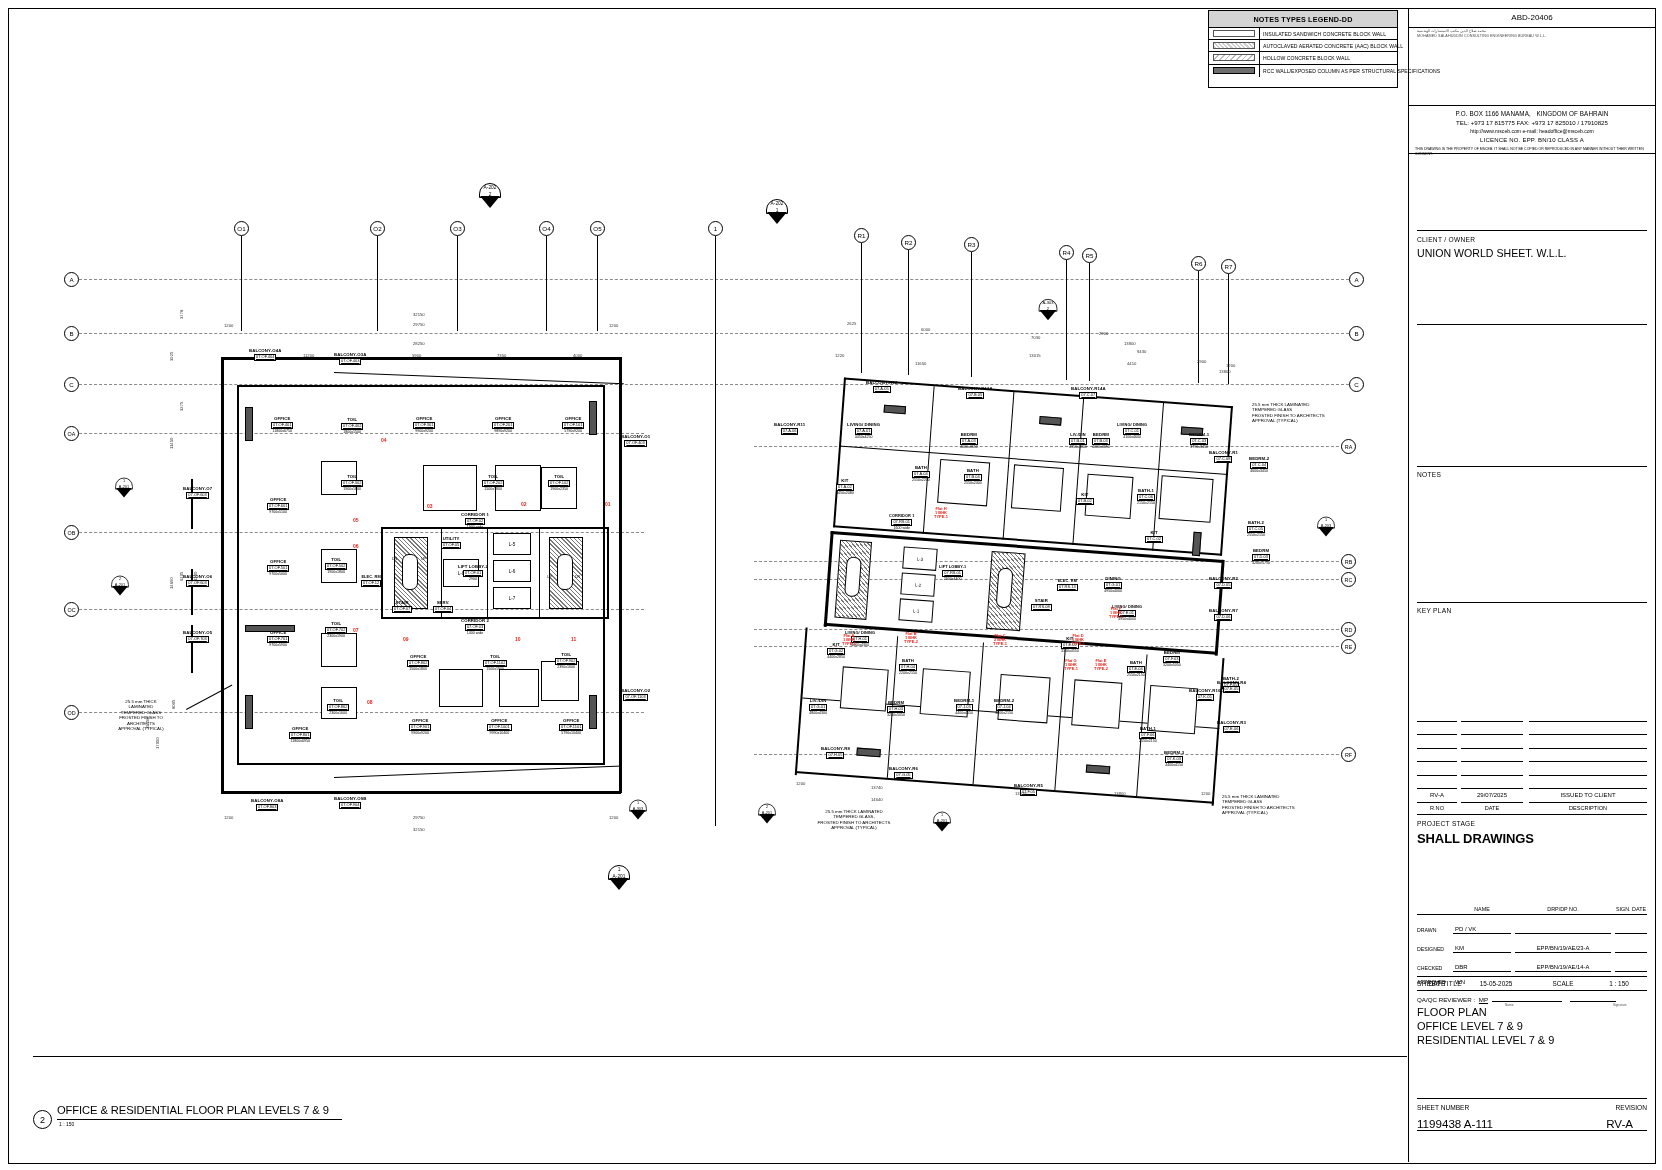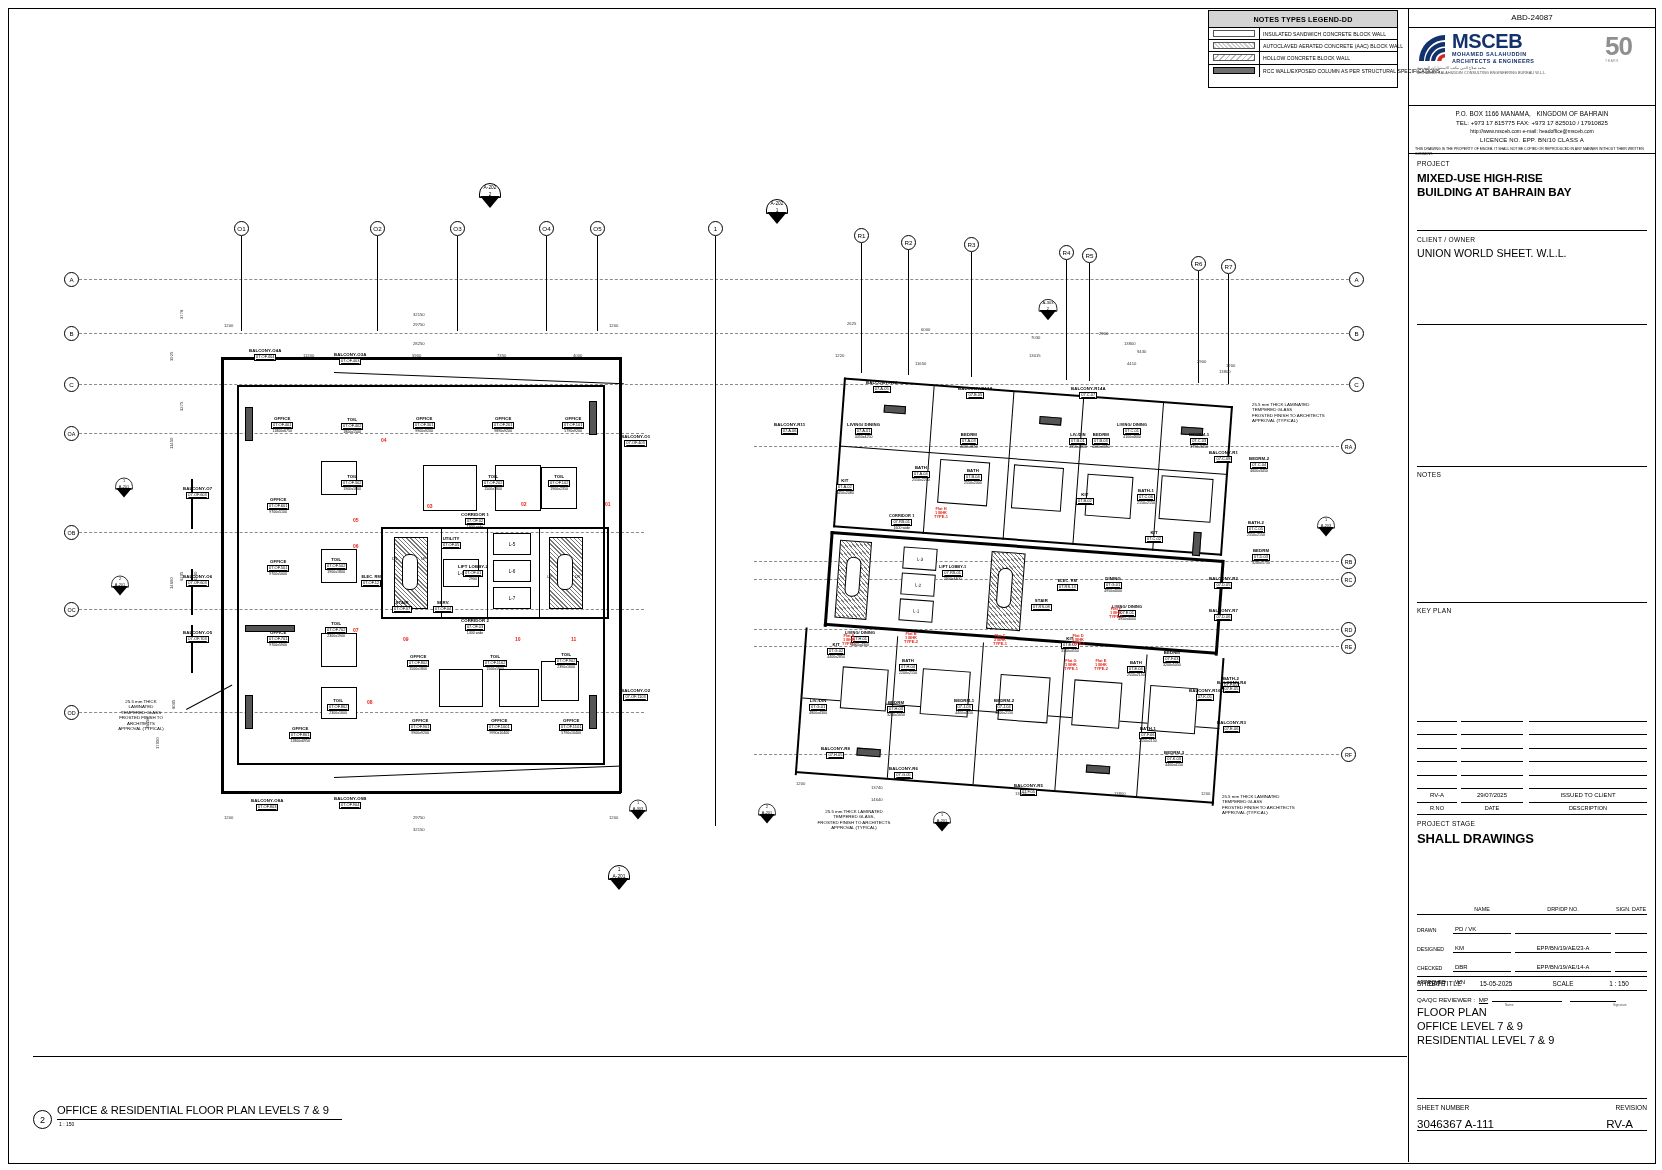--- a/index.html
+++ b/index.html
@@ -146,59 +146,35 @@
       </div>
       <div class="lg-row">
         <div class="sw s4"></div>
         <div class="lg-txt">RCC WALL/EXPOSED COLUMN AS PER STRUCTURAL SPECIFICATIONS</div>
       </div>
     </div>
   </div>
 
   <div id="titleblock">
 
-    <div id="tb-drawing-no">ABD-24087</div>
+    <div id="tb-drawing-no">ABD-20406</div>
 
     <div id="tb-logo">
-      <div class="logo-wrap">
-        <div class="logo-mark">
-          <svg width="32" height="30" viewBox="0 0 32 30">
-            <path d="M2 28 A26 26 0 0 1 28 2 L28 7 A21 21 0 0 0 7 28 Z" fill="#13316b"></path>
-            <path d="M8 28 A20 20 0 0 1 28 9 L28 13.5 A15.5 15.5 0 0 0 12.5 28 Z" fill="#13316b"></path>
-            <path d="M14 28 A14 14 0 0 1 28 15 L28 19 A10 10 0 0 0 18 28 Z" fill="#13316b"></path>
-            <path d="M20 28 A8 8 0 0 1 28 21 L28 24.5 A3.5 3.5 0 0 0 24.5 28 Z" fill="#d02b20"></path>
-          </svg>
-        </div>
-        <div class="logo-txt">
-          <div class="logo-main">MSCEB</div>
-          <div class="logo-sub1">MOHAMED SALAHUDDIN</div>
-          <div class="logo-sub2">ARCHITECTS &amp; ENGINEERS</div>
-        </div>
-        <div class="logo-50">
-          <div class="fifty">50</div>
-          <div class="fifty-sub">YEARS</div>
-        </div>
-      </div>
       <div class="logo-ar">محمد صلاح الدين مكتب الاستشارات الهندسية</div>
       <div class="logo-ar2">MOHAMED SALAHUDDIN CONSULTING ENGINEERING BUREAU W.L.L.</div>
     </div>
 
     <div id="tb-address">
       <div class="a1"><span>P.O. BOX 1166 MANAMA,</span>&nbsp;&nbsp;&nbsp;<span>KINGDOM OF BAHRAIN</span></div>
       <div class="a2">TEL: +973 17 815775 FAX: +973 17 825010 / 17910825</div>
       <div class="a3">http://www.msceb.com   e-mail: headoffice@msceb.com</div>
       <div class="a4">LICENCE NO. EPP. BN/10  CLASS A</div>
       <div class="a5">THIS DRAWING IS THE PROPERTY OF MSCEB. IT SHALL NOT BE COPIED OR REPRODUCED IN ANY MANNER WITHOUT THEIR WRITTEN CONSENT.</div>
     </div>
 
-    <div class="tb-sec" style="top:152px;">
-      <div class="tb-label">PROJECT</div>
-      <div class="tb-big" style="margin-top:4px;">MIXED-USE HIGH-RISE</div>
-      <div class="tb-big">BUILDING AT BAHRAIN BAY</div>
-    </div>
     <div class="rule" style="top:222px;"></div>
 
     <div class="tb-sec" style="top:228px;">
       <div class="tb-label">CLIENT / OWNER</div>
       <div class="tb-mid" style="margin-top:3px;">UNION WORLD SHEET. W.L.L.</div>
     </div>
     <div class="rule" style="top:316px;"></div>
 
     <div class="rule" style="top:458px;"></div>
     <div class="tb-sec" style="top:463px;">
@@ -318,21 +294,21 @@
       <div class="tb-mid" style="font-size:11px;line-height:14px;">RESIDENTIAL LEVEL 7 &amp; 9</div>
     </div>
 
     <div class="rule" style="top:1090px;"></div>
     <div id="sheet-no-sec">
       <div style="display:flex;font-size:6.6px;">
         <div style="flex:1;">SHEET NUMBER</div>
         <div>REVISION</div>
       </div>
       <div style="display:flex;font-size:11.6px;margin-top:6px;">
-        <div style="flex:1;">3046367 A-111</div>
+        <div style="flex:1;">1199438 A-111</div>
         <div style="padding-right:14px;">RV-A</div>
       </div>
     </div>
     <div class="rule" style="top:1122px;"></div>
   </div>
 
   <div id="plan-area">
 
     <div class="dash" style="left:55px;top:270px;width:1290px;"></div>
     <div class="dash" style="left:55px;top:324px;width:1290px;"></div>

